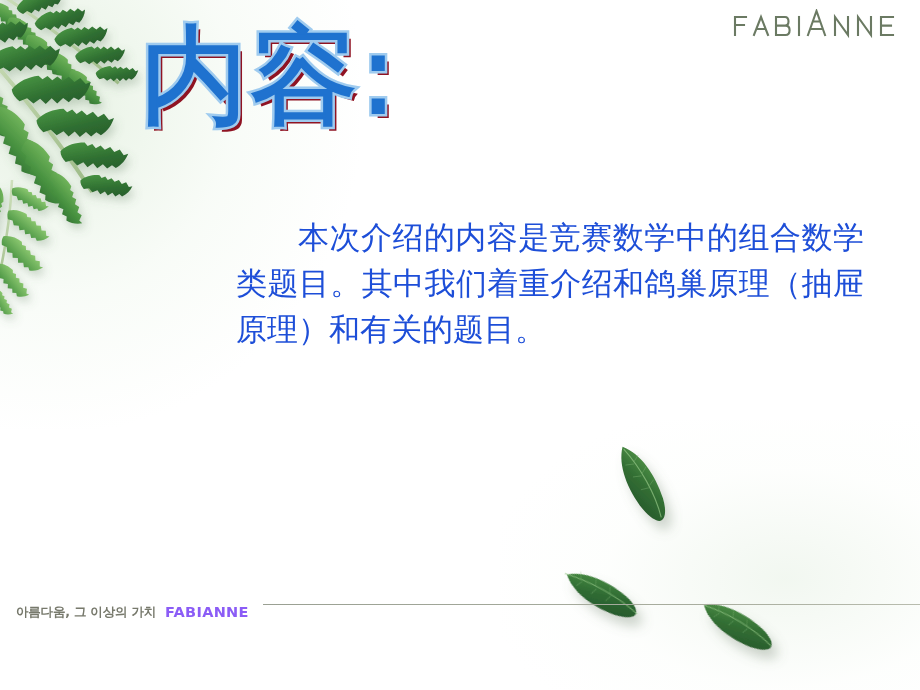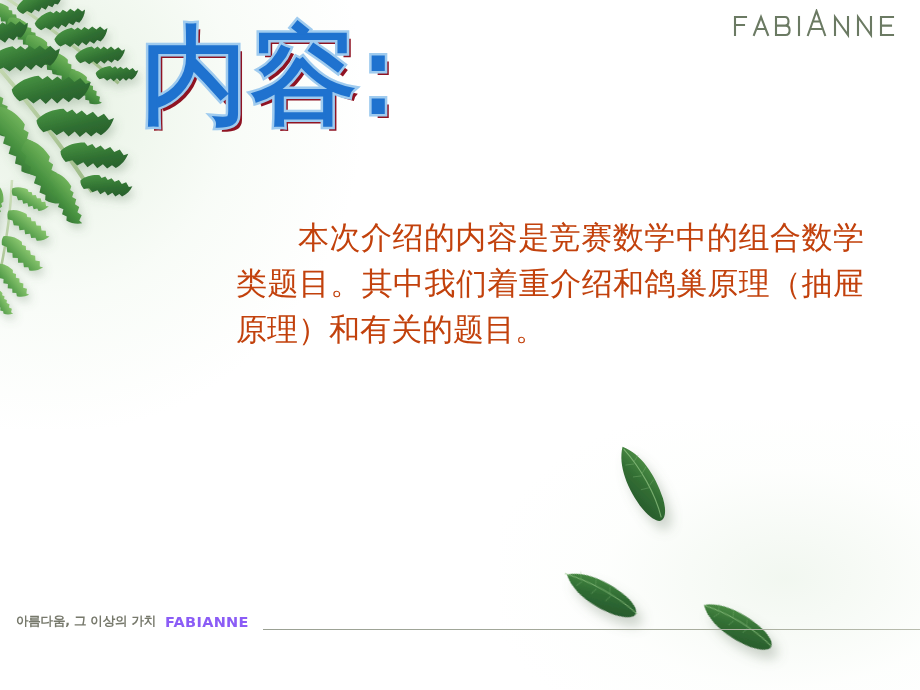--- a/index.html
+++ b/index.html
@@ -98,21 +98,21 @@
 
   
   .body-text {
     position: absolute;
     left: 236px;
     top: 214px;
     width: 628px;
     font-family: "DejaVu Serif", "Liberation Serif", serif;
     font-size: 31px;
     line-height: 46px;
-    color: #c2410c;
+    color: #1d4ed8;
     text-indent: 62px;
     letter-spacing: 0px;
     text-align: justify;
     text-justify: inter-character;
   }
 
   
   .leaf-scatter {
     position: absolute;
     right: 0;
@@ -124,21 +124,21 @@
   .leaf-scatter svg { display: block; overflow: visible; }
 
   
   .footer {
     position: absolute;
     left: 0;
     bottom: 60px;
     width: 920px;
     height: 26px;
     display: flex;
-    align-items: flex-end;
+    align-items: flex-start;
   }
   .footer-korean {
     margin-left: 16px;
     font-family: "DejaVu Sans", "Liberation Sans", sans-serif;
     font-size: 12.5px;
     font-weight: 700;
     color: #77796c;
     letter-spacing: -0.2px;
     white-space: nowrap;
   }

